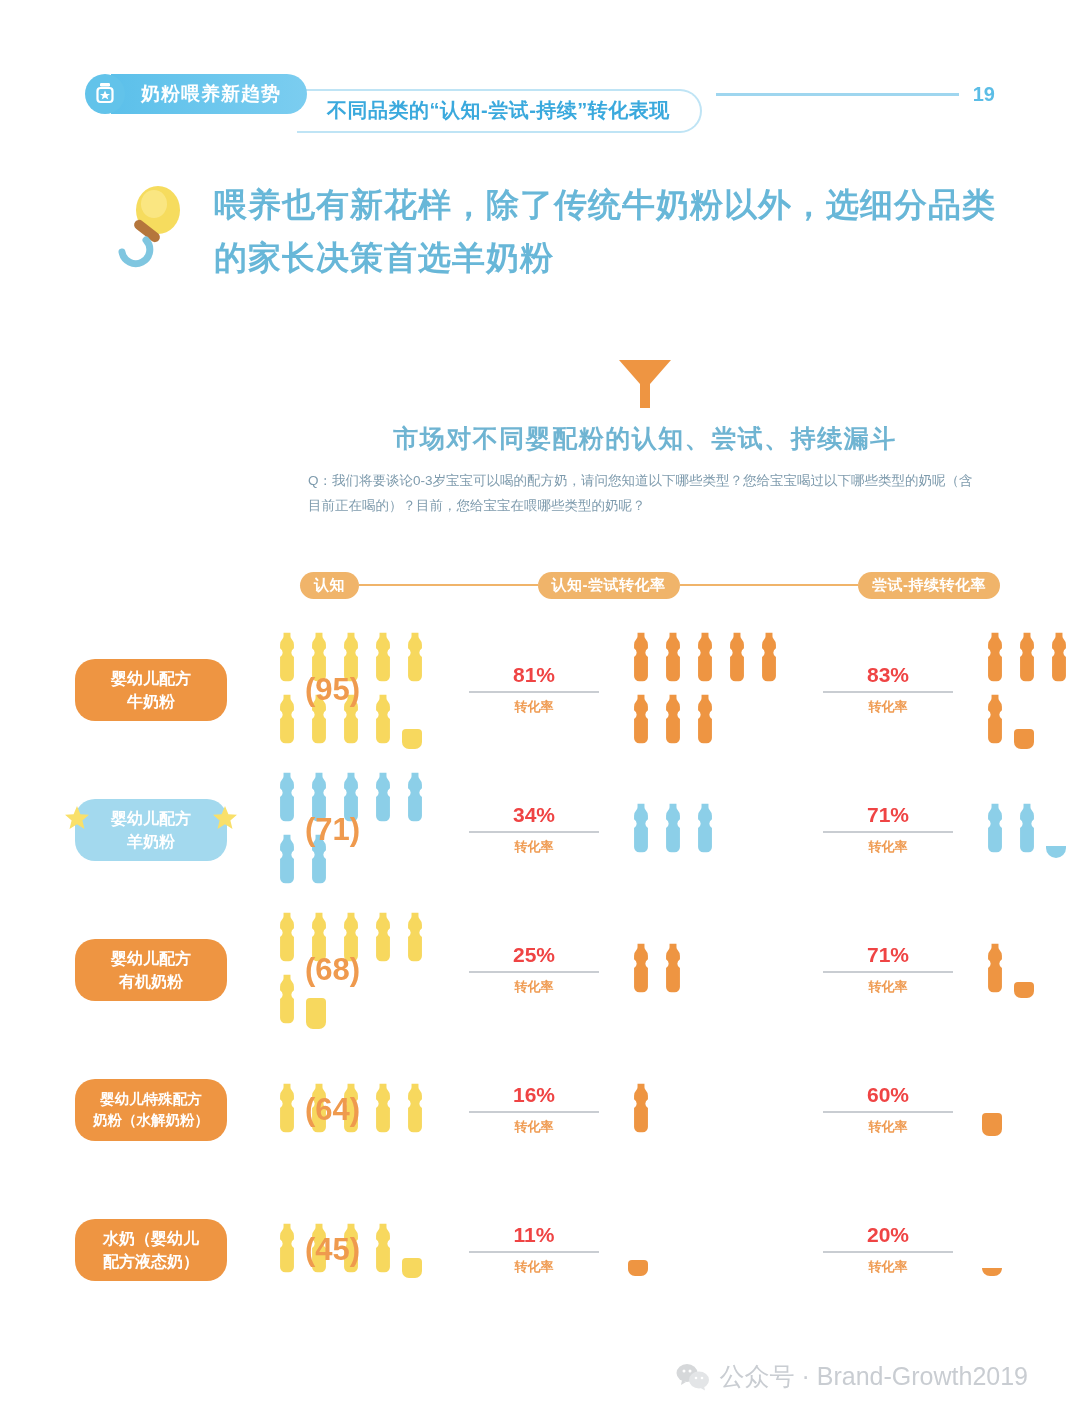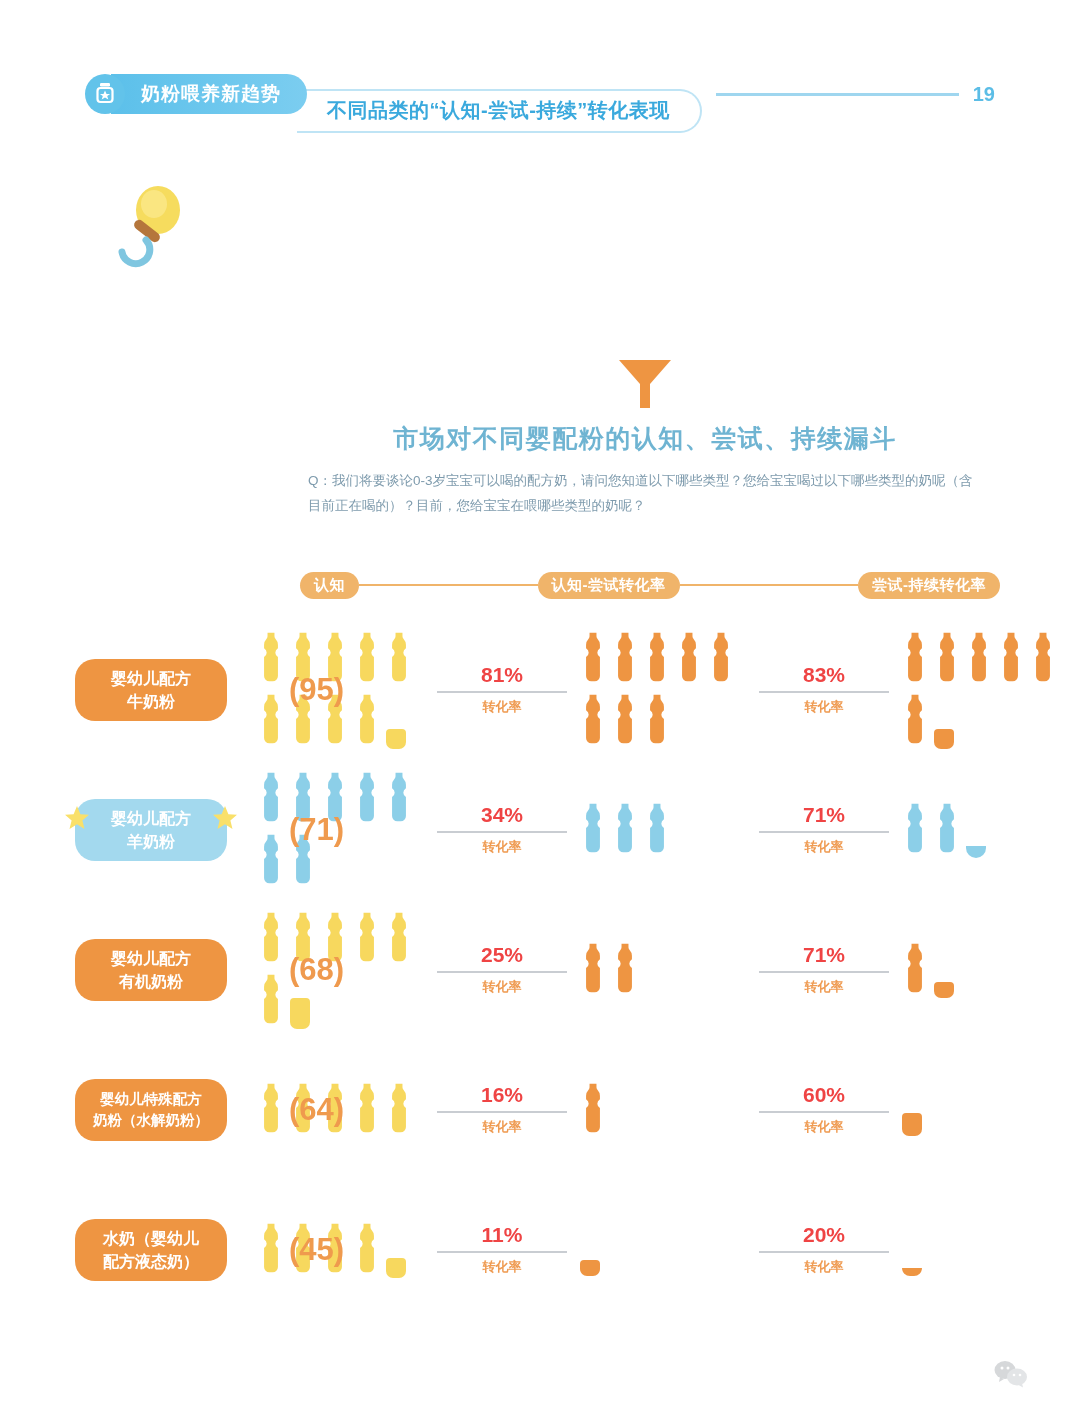--- a/index.html
+++ b/index.html
@@ -78,21 +78,21 @@
              display:flex; align-items:center; }
   .ch-pill {
     background:#f0b46a; color:#fff; font-size:15px; font-weight:bold;
     border-radius:14px; padding:4px 14px; white-space:nowrap; flex:none;
     letter-spacing:.5px;
   }
   .ch-line { height:2.5px; background:#f0b46a; flex:1; }
 
   
   .rows { position:absolute; left:75px; top:620px; width:950px; }
-  .row { position:relative; height:140px; display:flex; align-items:center; }
+  .row { position:relative; height:140px; display:flex; align-items:center;gap:16px; }
 
   .cat-pill {
     width:152px; min-height:62px; border-radius:20px;
     display:flex; flex-direction:column; align-items:center; justify-content:center;
     color:#fff; font-size:16px; font-weight:bold; line-height:1.45;
     text-align:center; flex:none; position:relative; padding:8px 6px;
   }
   .cat-pill.orange { background:#ee9542; }
   .cat-pill.blue   { background:#a3d9ee; color:#ffffff; }
   .cat-pill .star { position:absolute; width:26px; height:26px; }
@@ -148,20 +148,24 @@
 
   <div class="title-wrap">
     <div class="title-icon">
       <svg width="70" height="84" viewBox="0 0 70 84">
         <ellipse cx="40" cy="24" rx="22" ry="24" fill="#f6dc5e"></ellipse>
         <ellipse cx="36" cy="18" rx="13" ry="14" fill="#fbe98e" opacity=".75"></ellipse>
         <rect x="14" y="40" width="30" height="10" rx="5" transform="rotate(38 29 45)" fill="#b5763c"></rect>
         <path d="M4 66 a14 14 0 1 0 24 -12" fill="none" stroke="#7fc6e0" stroke-width="7" stroke-linecap="round"></path>
       </svg>
     </div>
+    <div class="title-text">
+      <div>喂养也有新花样，除了传统牛奶粉以外，选细分品类</div>
+      <div>的家长决策首选羊奶粉</div>
+    </div>
   </div>
 
 
   <div class="chart-head">
     <div class="funnel-mini">
       <svg width="60" height="52" viewBox="0 0 60 52">
         <polygon points="4,2 56,2 35,26 35,50 25,50 25,26" fill="#ee9542"></polygon>
       </svg>
     </div>
     <div class="chart-title">市场对不同婴配粉的认知、尝试、持续漏斗</div>
@@ -523,15 +527,16 @@
     <svg width="34" height="28" viewBox="0 0 34 28">
       <ellipse cx="11" cy="10" rx="10.5" ry="9" fill="#d6d8da"></ellipse>
       <polygon points="6,17 5,22 10,19" fill="#d6d8da"></polygon>
       <ellipse cx="23" cy="17" rx="10" ry="8.5" fill="#e3e5e7"></ellipse>
       <polygon points="28,23 29,27.5 24.5,25" fill="#e3e5e7"></polygon>
       <circle cx="8" cy="8" r="1.5" fill="#fff"></circle>
         <circle cx="14" cy="8" r="1.5" fill="#fff"></circle>
       <circle cx="20" cy="15" r="1.3" fill="#fff"></circle>
         <circle cx="26" cy="15" r="1.3" fill="#fff"></circle>
     </svg>
+    <span>公众号 · Brand-Growth2019</span>
   </div>
 
 </div>
 
 </body></html>

